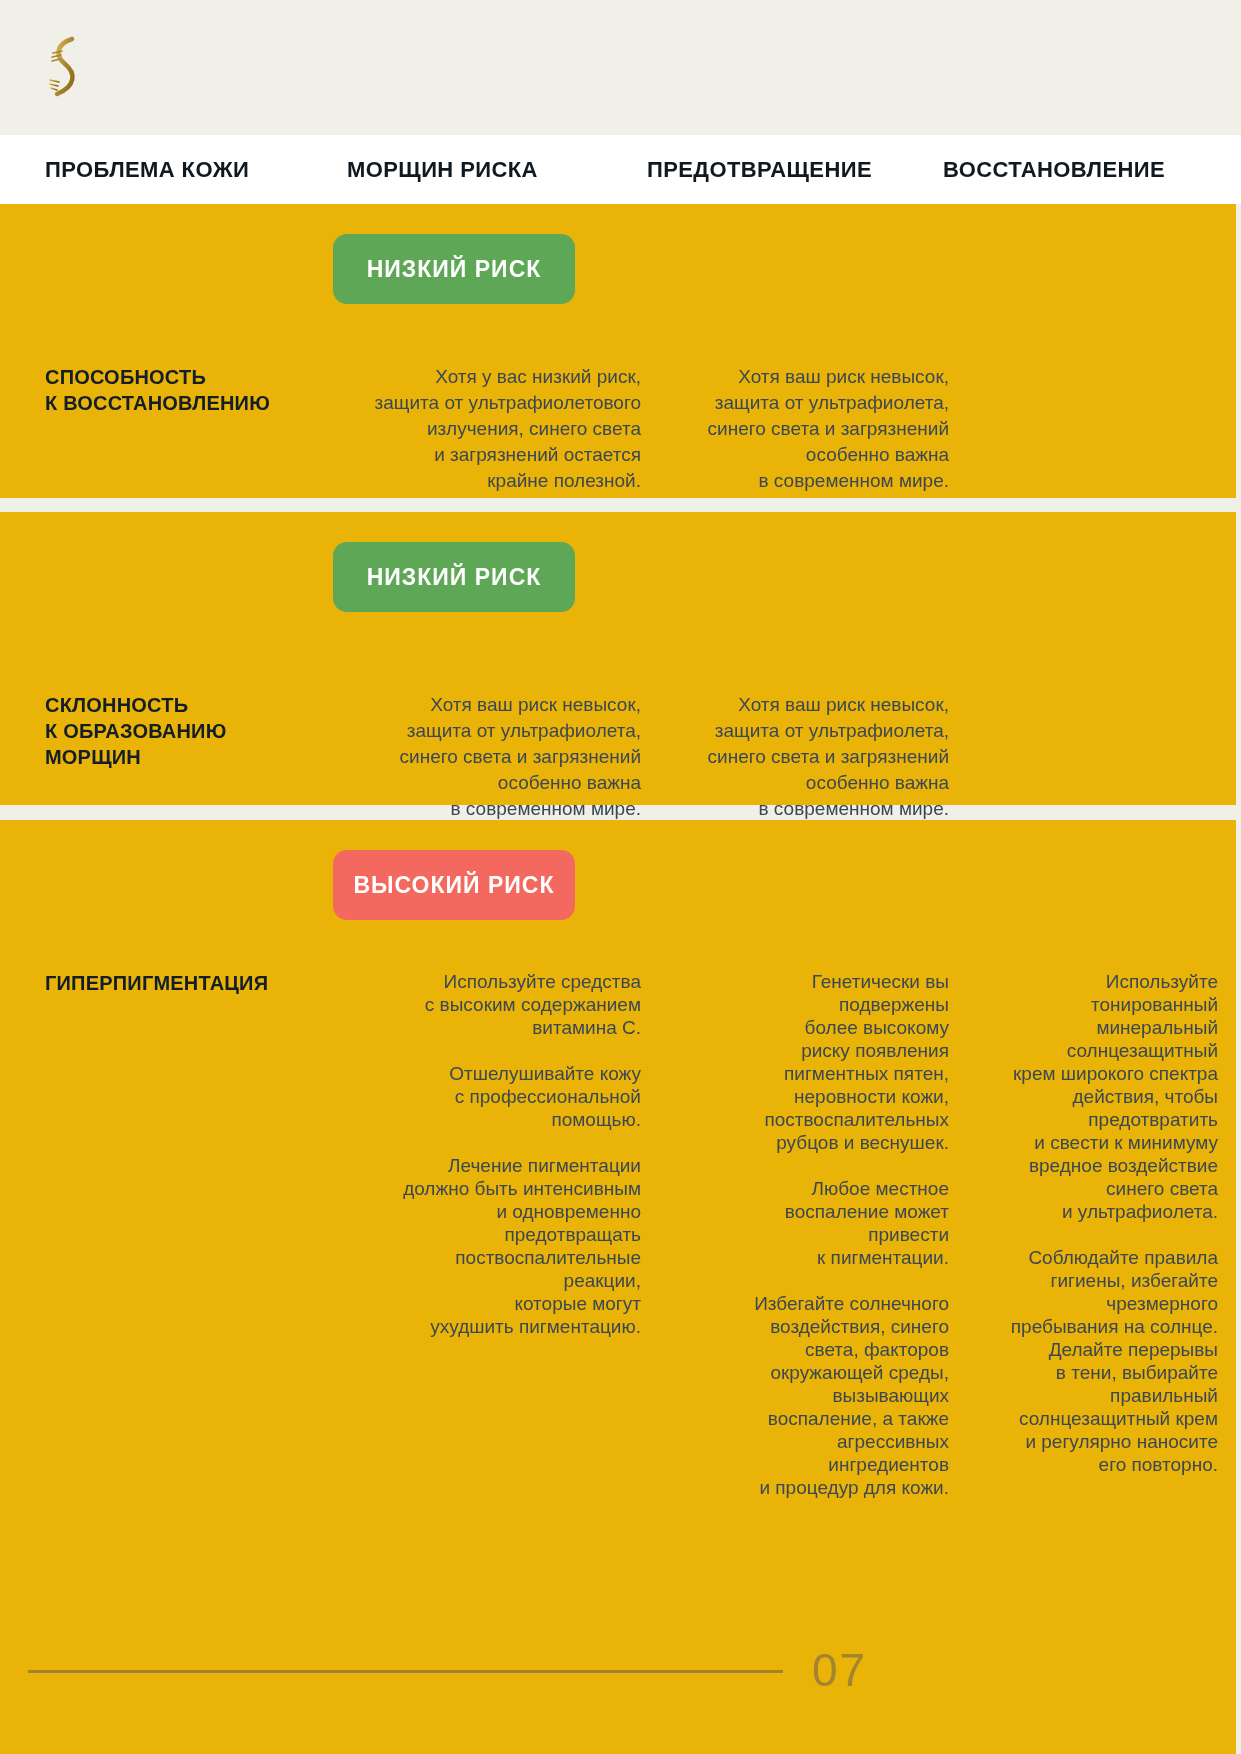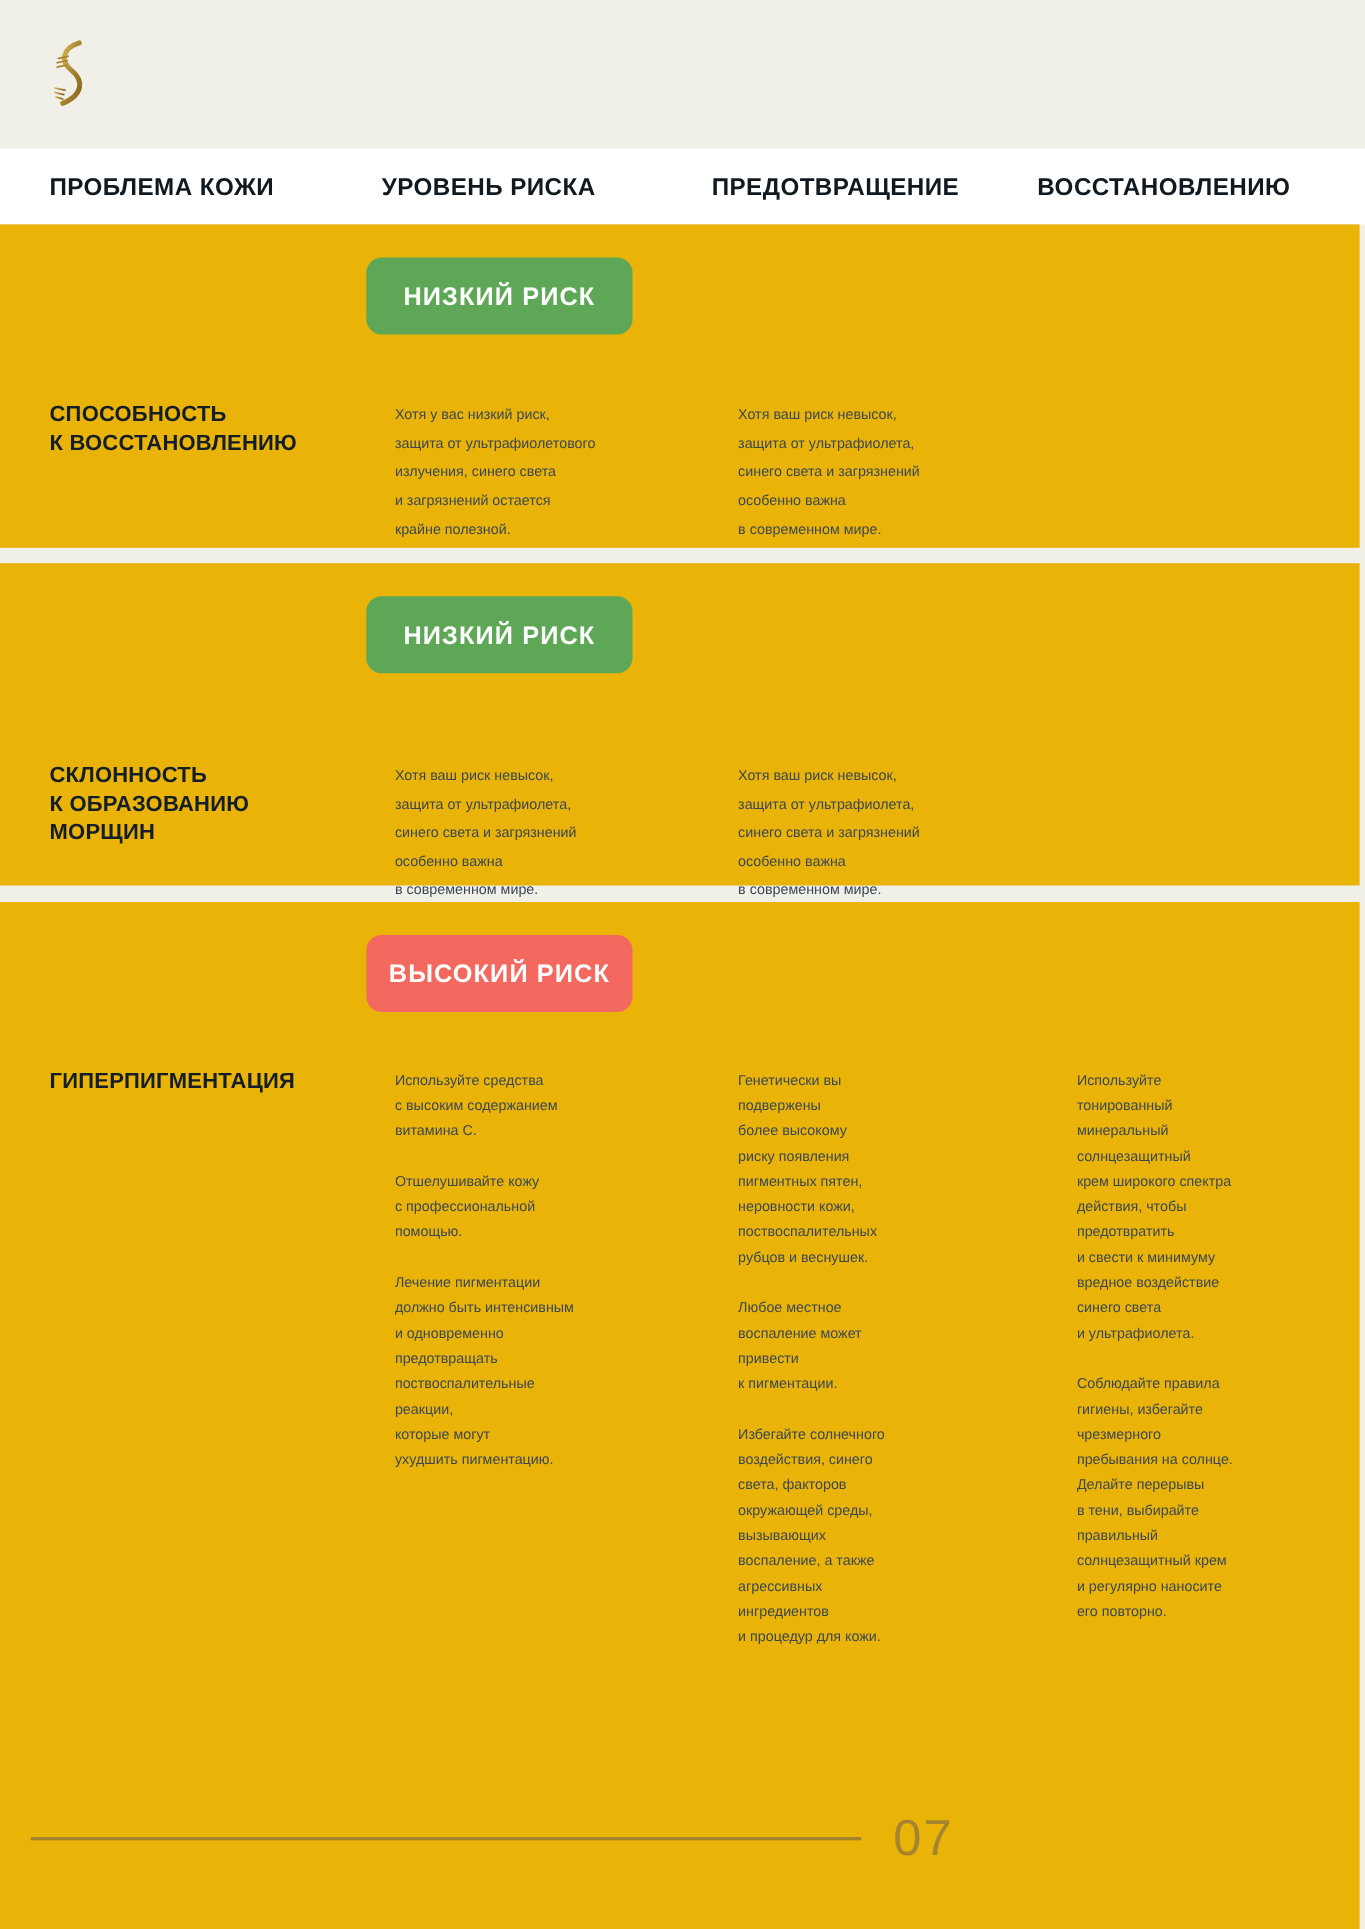--- a/index.html
+++ b/index.html
@@ -49,23 +49,23 @@
   }
   .card-1 .row-grid{top:160px;}
   .card-2 .row-grid{top:160px;margin-top:20px;}
   .card-3 .row-grid{top:150px;}
   .problem{
     font-size:20px;font-weight:700;color:#141e29;
     line-height:26px;letter-spacing:0.2px;
     white-space:pre-line;padding-right:20px;
   }
   .cell{
-    font-size:13px;color:#3b4854;
+    font-size:19px;color:#3b4854;
     line-height:26px;
-    white-space:pre-line;padding-right:18px;
+    white-space:pre-line;padding-right:18px;text-align:right;
   }
   .card-3 .cell{line-height:23px;}
   .footer-rule{
     position:absolute;left:28px;top:1670px;
     width:755px;height:3px;background:#a5832c;
   }
   .pagenum{
     position:absolute;left:812px;top:1643px;
     font-family:Liberation Sans, sans-serif;
     font-size:46px;color:#a5842f;letter-spacing:2px;
@@ -88,23 +88,23 @@
     <line x1="5" y1="21" x2="14" y2="19" stroke="url(#gold)" stroke-width="1.6" stroke-linecap="round"></line>
     <line x1="5" y1="25" x2="13" y2="23" stroke="url(#gold)" stroke-width="1.6" stroke-linecap="round"></line>
     <line x1="3" y1="44" x2="12" y2="46" stroke="url(#gold)" stroke-width="1.6" stroke-linecap="round"></line>
     <line x1="3" y1="48" x2="11" y2="50" stroke="url(#gold)" stroke-width="1.6" stroke-linecap="round"></line>
     <line x1="4" y1="52" x2="10" y2="54" stroke="url(#gold)" stroke-width="1.6" stroke-linecap="round"></line>
   </svg>
 </div>
 
 <div class="header-strip">
   <div class="hcol">ПРОБЛЕМА КОЖИ</div>
-  <div class="hcol">УРОВЕНЬ РИСКА</div>
+  <div class="hcol">МОРЩИН РИСКА</div>
   <div class="hcol">ПРЕДОТВРАЩЕНИЕ</div>
-  <div class="hcol">ВОССТАНОВЛЕНИЮ</div>
+  <div class="hcol">ВОССТАНОВЛЕНИЕ</div>
 </div>
 
 <section class="card card-1">
   <div class="badge low">НИЗКИЙ РИСК</div>
   <div class="row-grid">
     <div class="problem">СПОСОБНОСТЬ
 К ВОССТАНОВЛЕНИЮ</div>
     <div class="cell">Хотя у вас низкий риск,
 защита от ультрафиолетового
 излучения, синего света

